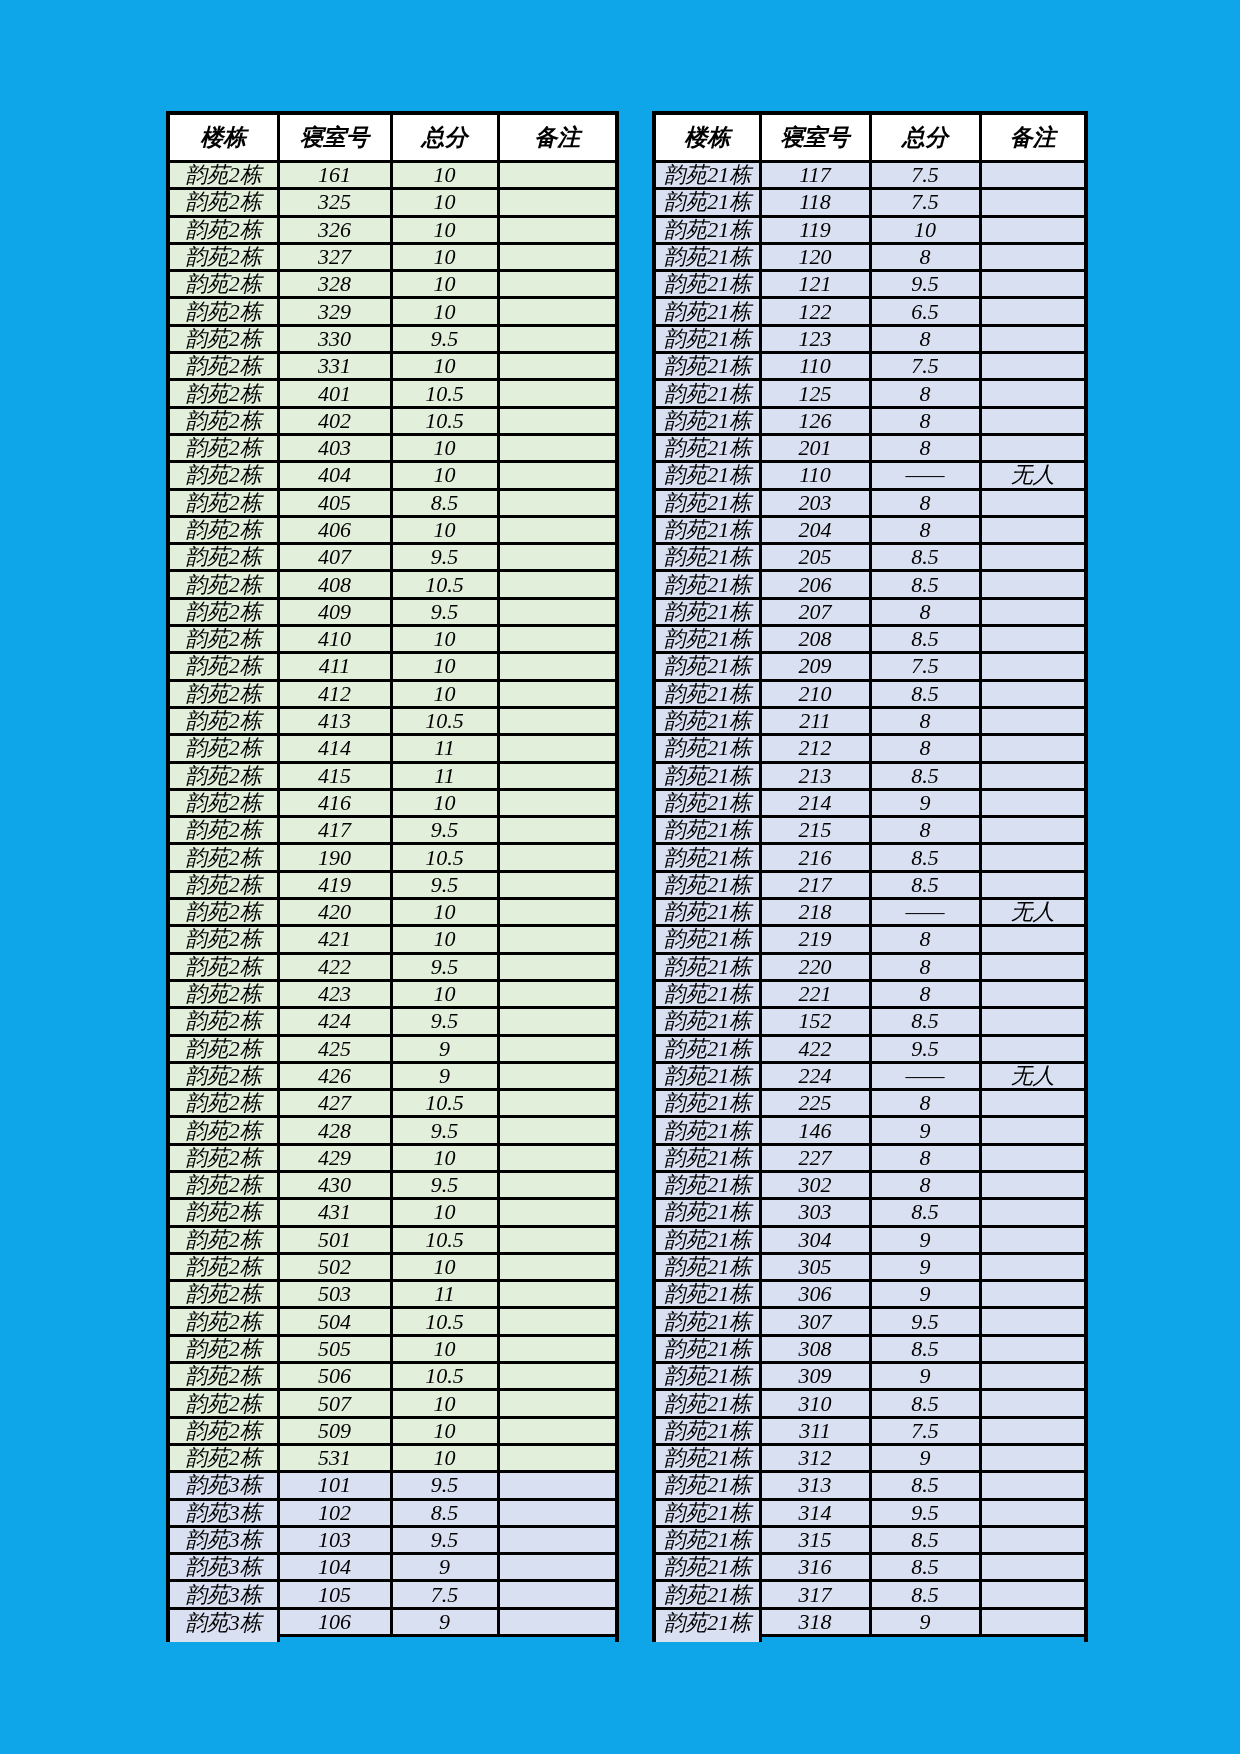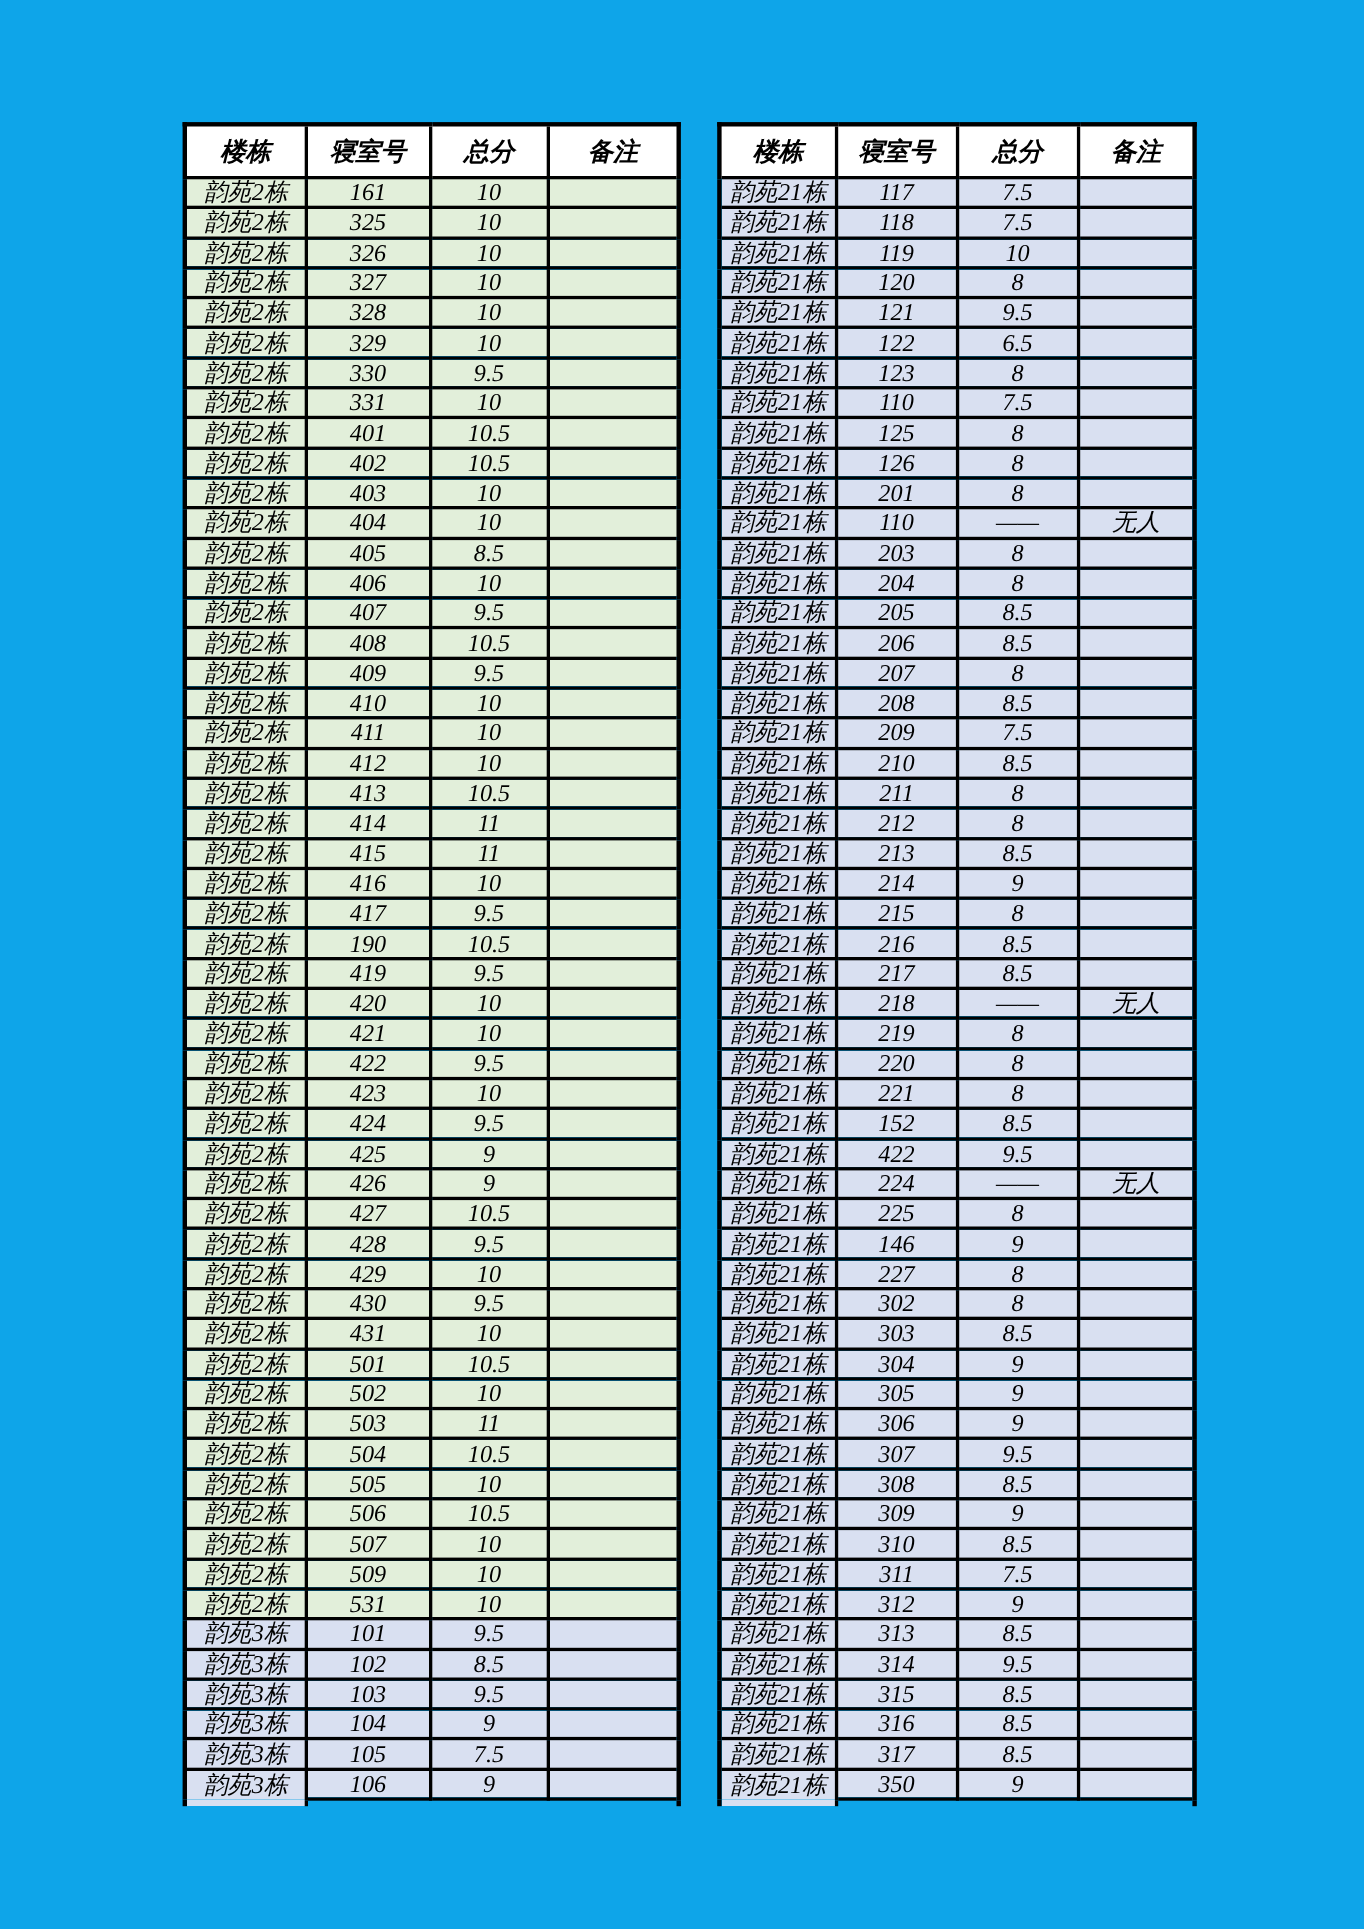--- a/index.html
+++ b/index.html
@@ -748,21 +748,21 @@
           <td></td>
         </tr>
         <tr class="row-blue">
           <td>韵苑21栋</td>
           <td>317</td>
           <td>8.5</td>
           <td></td>
         </tr>
         <tr class="row-blue">
           <td>韵苑21栋</td>
-          <td>350</td>
+          <td>318</td>
           <td>9</td>
           <td></td>
         </tr>
       </tbody>
     <tfoot>
       <tr>
         <td class="clip-cell"></td>
         <td></td>
         <td></td>
         <td></td>

